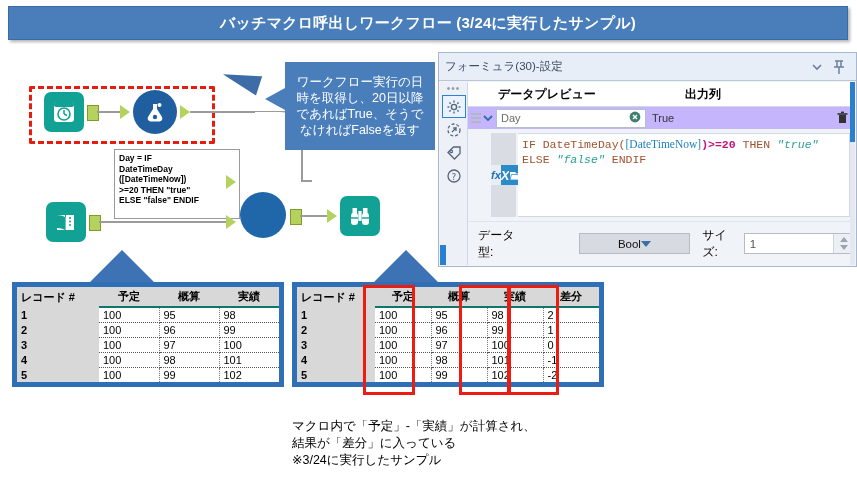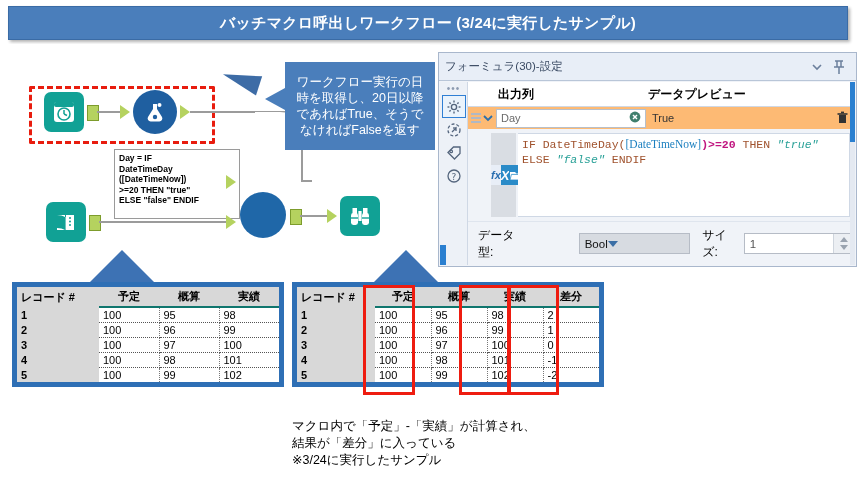--- a/index.html
+++ b/index.html
@@ -128,21 +128,21 @@
     border-right:1px solid #cfd8e5;
     display:flex;flex-direction:column;align-items:center;padding-top:2px;box-sizing:border-box;
   }
   .rail .dots{font-size:10px;color:#8d9bb0;letter-spacing:1px;line-height:10px;margin-bottom:1px;}
   .rail .ri{width:24px;height:23px;display:flex;align-items:center;justify-content:center;color:#54657d;}
   .rail .ri.sel{border:1px solid #2f7fd4;background:#eaf3fc;box-sizing:border-box;}
 
   .grid{position:absolute;left:29px;top:29px;right:1px;height:50px;}
   .grid-head{display:flex;height:24px;background:#fff;border-bottom:1px solid #cfd8e5;}
   .gh{font-size:12px;font-weight:bold;color:#000;display:flex;align-items:center;padding-left:6px;box-sizing:border-box;}
-  .grid-row{display:flex;height:22px;align-items:center;background:#fdba74;}
+  .grid-row{display:flex;height:22px;align-items:center;background:#c4b5fd;}
   .handle{width:14px;display:flex;flex-direction:column;justify-content:center;gap:2px;padding-left:3px;box-sizing:border-box;}
   .handle i{display:block;width:10px;height:2px;background:#b0b8c4;}
   .cell-input{
     flex:0 0 150px;height:19px;border:1px solid #b7bfca;background:#fff;margin-left:2px;
     display:flex;align-items:center;padding:0 4px;box-sizing:border-box;
   }
   .cell-input .val{flex:1;font-size:11px;color:#6a6a6a;}
   .preview{flex:1;font-size:11px;color:#333;padding-left:6px;}
 
   .fxbar{
@@ -163,21 +163,21 @@
   .k-str{color:#2aa198;font-style:italic;}
   .k-dark{color:#a0522d;}
 
   .footer{
     position:absolute;left:29px;right:1px;bottom:1px;height:44px;background:#f0f3f8;
     border-top:1px solid #dfe5ee;display:flex;align-items:center;padding-left:10px;box-sizing:border-box;
   }
   .flabel{font-size:12px;color:#000;margin-right:4px;}
   .select{
     width:118px;height:21px;background:#d7dbe1;border:1px solid #b6bcc6;
-    display:flex;align-items:center;justify-content:flex-start;padding:0 5px;
+    display:flex;align-items:center;justify-content:center;padding:0 5px;
     box-sizing:border-box;font-size:11.5px;color:#111;margin-right:12px;margin-left:48px;
   }
   .caret{width:0;height:0;border-left:5px solid transparent;border-right:5px solid transparent;border-top:6px solid #3a6ea5;}
   .spin{
     width:118px;height:21px;background:#fff;border:1px solid #b6bcc6;
     display:flex;align-items:center;box-sizing:border-box;font-size:11.5px;color:#555;padding-left:5px;
     position:relative;
   }
   .spin .arrows{
     position:absolute;right:0;top:0;width:20px;height:100%;background:#eceff3;
@@ -446,22 +446,22 @@
         <svg width="16" height="16" viewBox="0 0 16 16">
           <circle cx="8" cy="8" r="6" fill="none" stroke="#54657d" stroke-width="1.3"></circle>
           <text x="8" y="11.5" font-size="9" text-anchor="middle" fill="#54657d" font-family="DejaVu Sans, sans-serif">?</text>
         </svg>
       </div>
     </div>
 
     <div class="grid">
       <div class="grid-head">
         <div class="gh" style="width:24px"></div>
+        <div class="gh" style="flex:1">データプレビュー</div>
         <div class="gh" style="flex:0 0 150px">出力列</div>
-        <div class="gh" style="flex:1">データプレビュー</div>
         <div class="gh" style="width:26px"></div>
       </div>
       <div class="grid-row">
         <div class="handle">
             <i></i>
             <i></i>
             <i></i>
           </div>
         <div style="width:12px;display:flex;align-items:center;justify-content:center">
           <svg width="12" height="12" viewBox="0 0 12 12">

